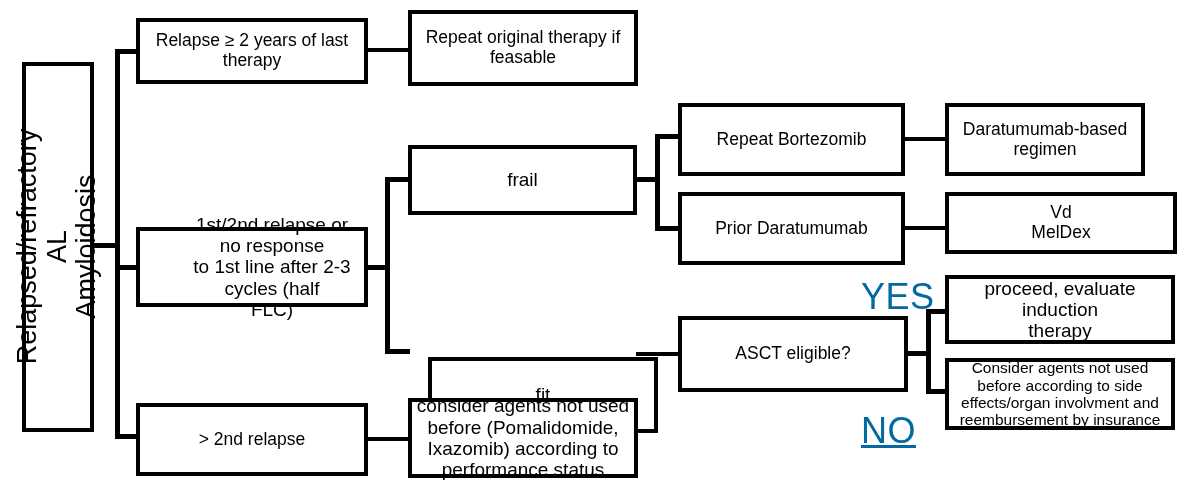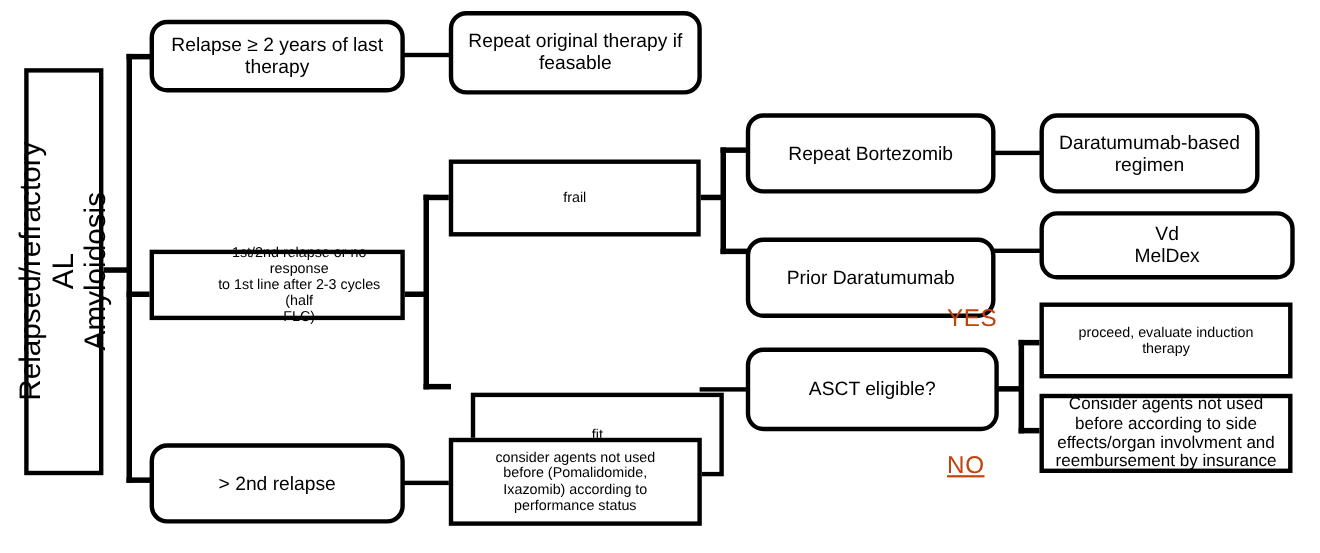--- a/index.html
+++ b/index.html
@@ -37,31 +37,31 @@
     border-width: 4px;
   }
   .root .txt {
     transform: rotate(-90deg);
     white-space: pre-line;
     font-size: 27px;
     line-height: 1.1;
     width: 360px;
   }
   .f15 { font-size: 15.5px; }
-  .f16 { font-size: 13px; }
-  .f17 { font-size: 17.5px; border-radius: 16px; }
+  .f16 { font-size: 19px; }
+  .f17 { font-size: 17.5px; }
   .line {
     position: absolute;
     background: #000000;
     z-index: 1;
   }
   .bigtext {
     position: absolute;
-    font-size: 22px;
-    color: #c2410c;
+    font-size: 36px;
+    color: #0369a1;
     font-family: "Liberation Sans", sans-serif;
     z-index: 4;
     letter-spacing: 0.5px;
   }
 </style>
 </head>
 <body>
 
 <div id="canvas">
 
@@ -108,21 +108,21 @@
   <div class="node f17" style="left:136px; top:18px; width:232px; height:66px;">
     <span class="txt">Relapse ≥ 2 years of last
 therapy</span>
   </div>
 
   <div class="node f17" style="left:408px; top:10px; width:230px; height:76px;">
     <span class="txt">Repeat original therapy if
 feasable</span>
   </div>
 
-  <div class="node f16" style="left:136px; top:227px; width:232px; height:64px;padding-left:40px;">
+  <div class="node f16" style="left:136px; top:227px; width:232px; height:80px;padding-left:40px;">
     <span class="txt">1st/2nd relapse or no response
 to 1st line after 2-3 cycles (half
 FLC)</span>
   </div>
 
   <div class="node f16" style="left:408px; top:145px; width:229px; height:70px;">
     <span class="txt">frail</span>
   </div>
 
   <div class="node f16" style="left:428px; top:316px; width:230px; height:76px;margin-top:41px;">
@@ -137,21 +137,21 @@
     <span class="txt">consider agents not used
 before (Pomalidomide,
 Ixazomib) according to
 performance status</span>
   </div>
 
   <div class="node f17" style="left:678px; top:103px; width:227px; height:73px;">
     <span class="txt">Repeat Bortezomib</span>
   </div>
 
-  <div class="node f17" style="left:678px; top:192px; width:227px; height:73px;margin-top:24px;">
+  <div class="node f17" style="left:678px; top:192px; width:227px; height:73px;">
     <span class="txt">Prior Daratumumab</span>
   </div>
 
   <div class="node f17" style="left:678px; top:316px; width:230px; height:76px;">
     <span class="txt">ASCT eligible?</span>
   </div>
 
   <div class="node f17" style="left:945px; top:103px; width:200px; height:73px;">
     <span class="txt">Daratumumab-based regimen</span>
   </div>

